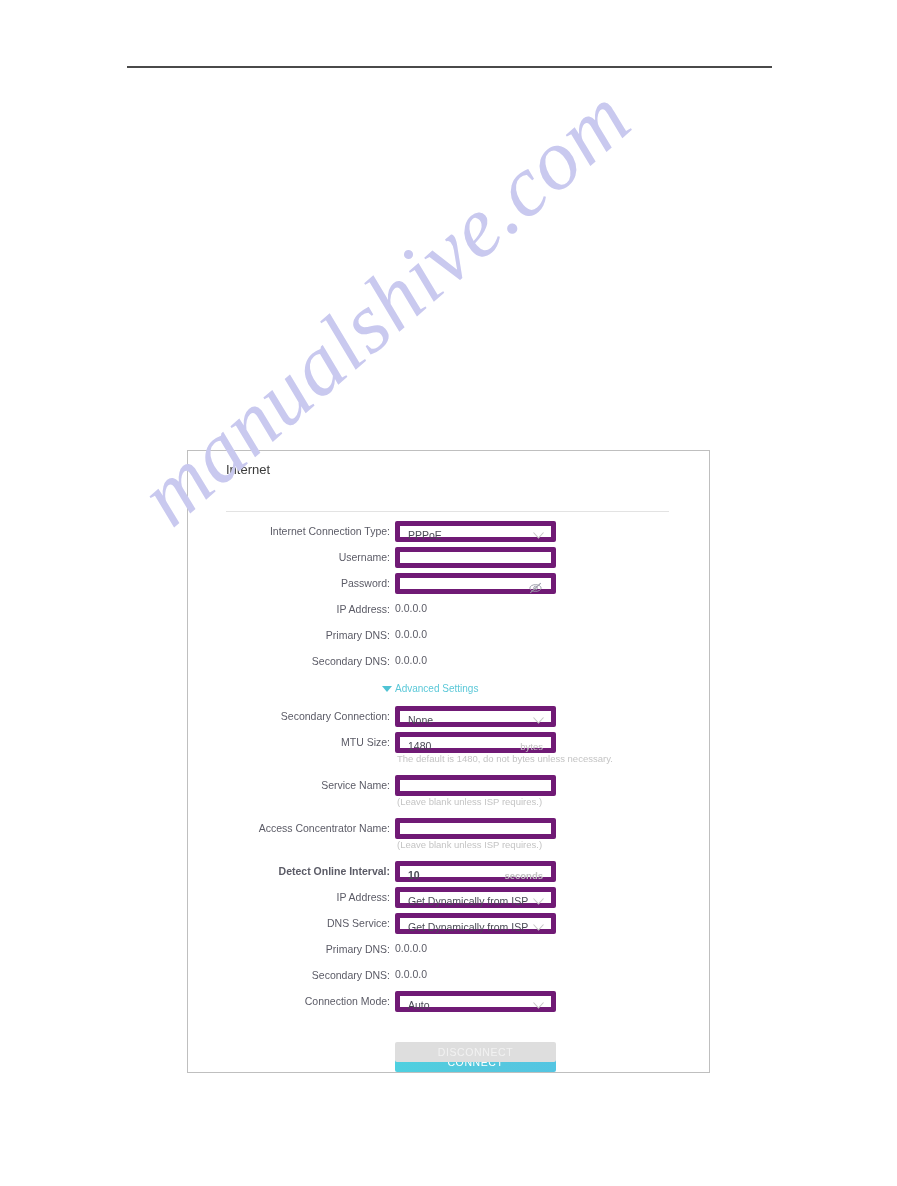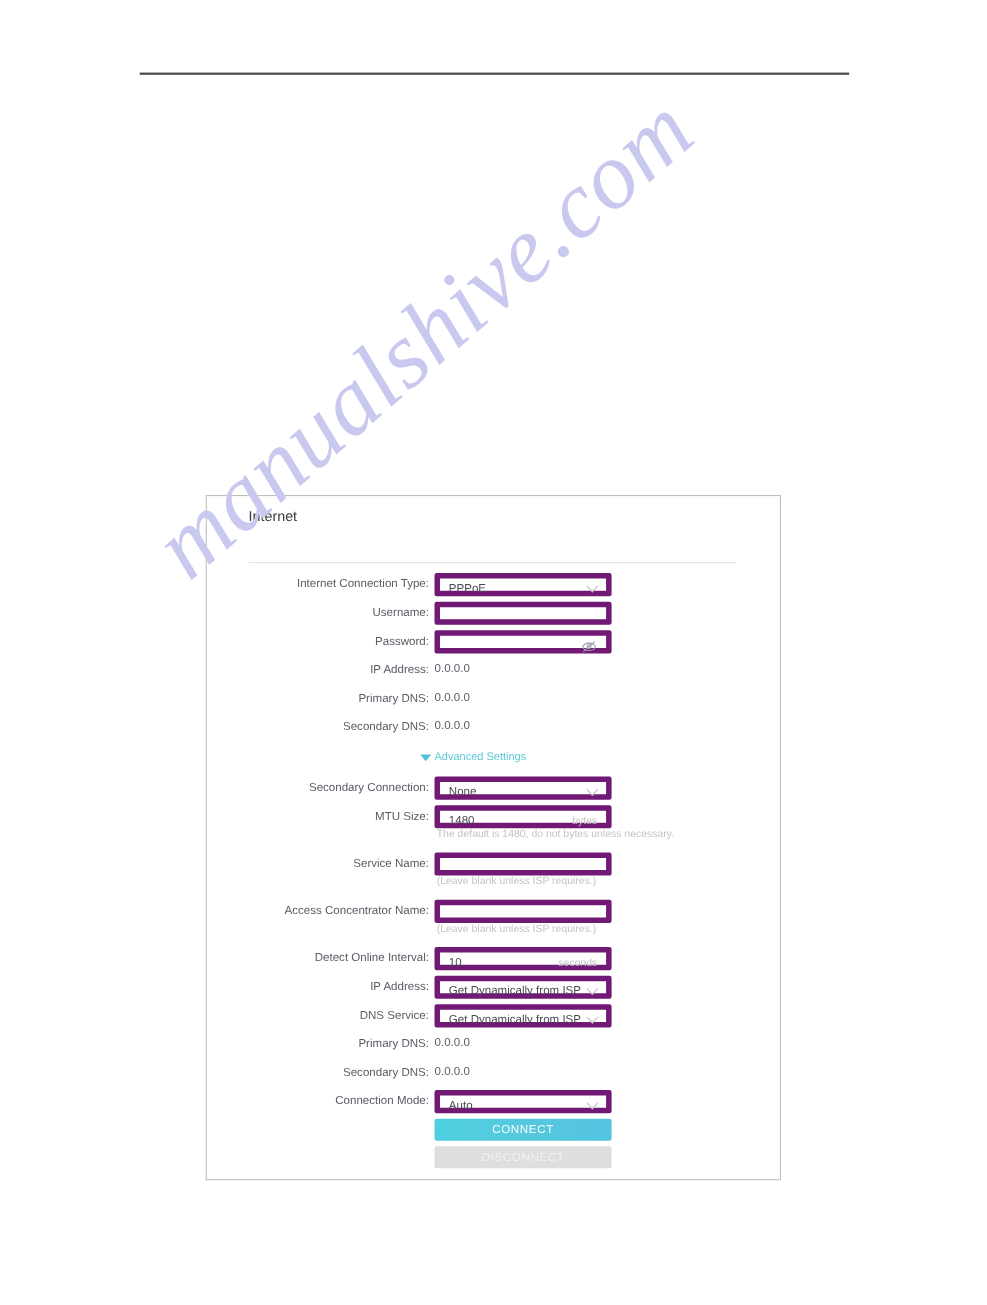--- a/index.html
+++ b/index.html
@@ -205,20 +205,21 @@
     border-radius: 2px;
     font-size: 10.5px;
     letter-spacing: 0.6px;
     text-align: center;
     line-height: 20px;
     box-sizing: border-box;
   }
   .btn-connect {
     background: linear-gradient(90deg, #4ed0e0 0%, #56c8dd 50%, #53c5e2 100%);
     color: #ffffff;
+    margin-top: 35px;
   }
   .btn-disconnect {
     background: #dedede;
     color: #f2f2f2;
   }
 </style>
 </head>
 <body>
 
 <div class="top-rule"></div>
@@ -323,21 +324,21 @@
     <div class="row" style="height:18px;">
       <div class="label">Access Concentrator Name:</div>
       <div class="field">
         <span class="value"></span>
       </div>
     </div>
     <div class="row" style="height:25px;">
       <div class="hint" style="top:3px;">(Leave blank unless ISP requires.)</div>
     </div>
 
-    <div class="row" style="height:26px;">
+    <div class="row" style="height:26px;font-weight:bold;">
       <div class="label">Detect Online Interval:</div>
       <div class="field">
         <span class="value">10</span>
         <span class="unit">seconds</span>
       </div>
     </div>
 
     <div class="row" style="height:26px;">
       <div class="label">IP Address:</div>
       <div class="field">

